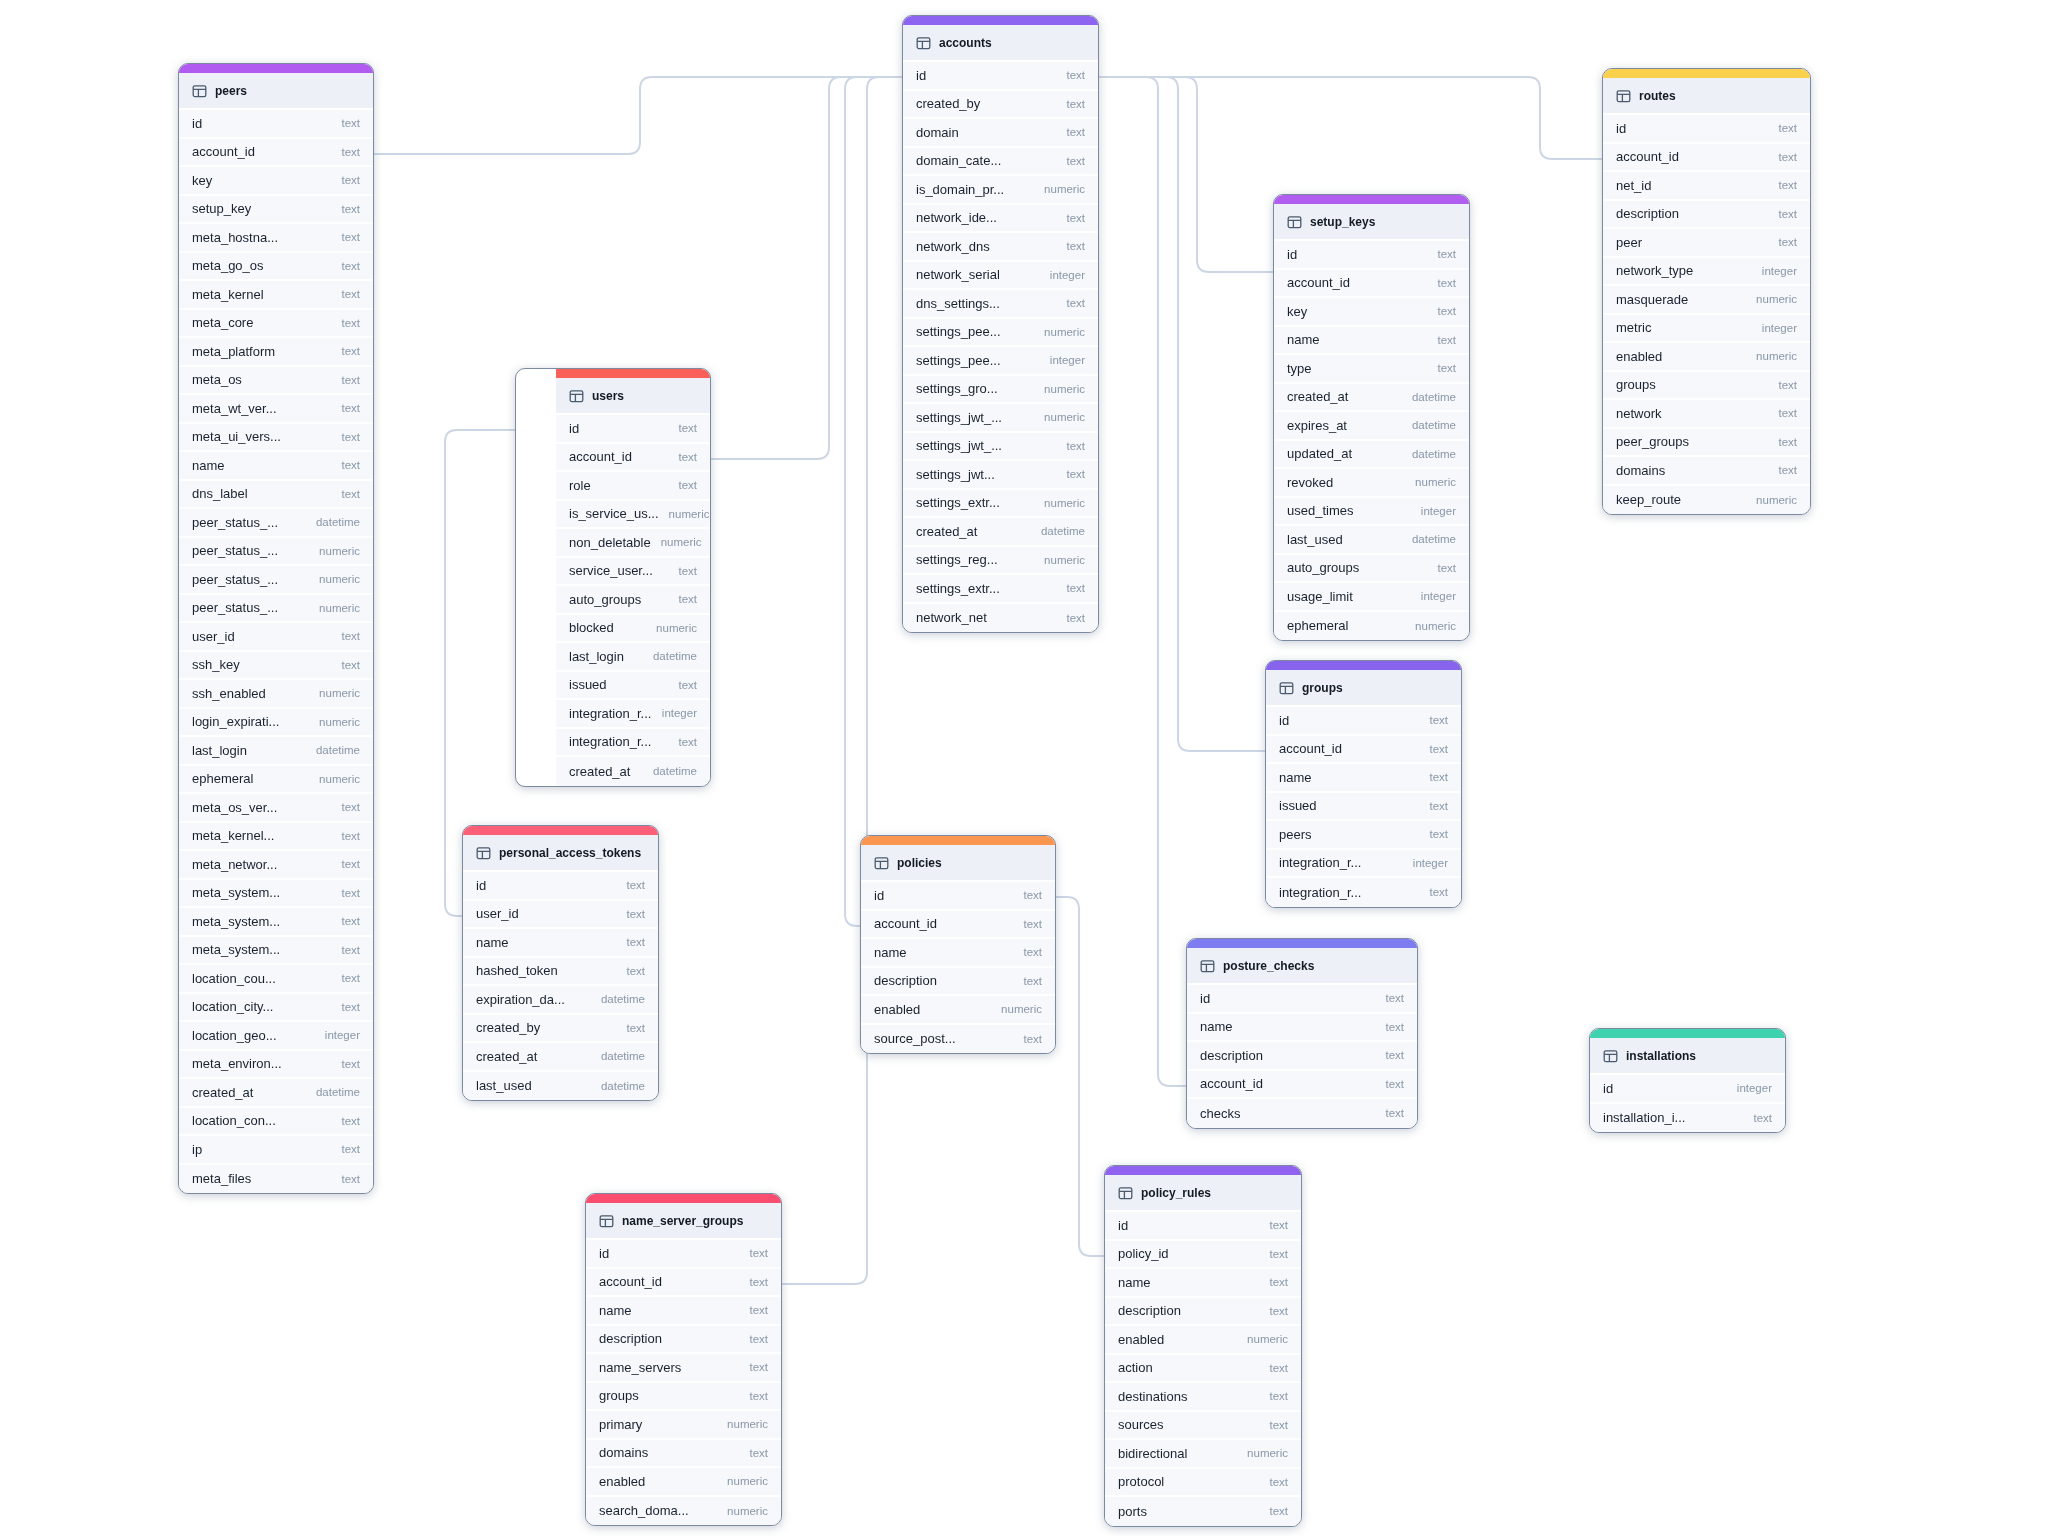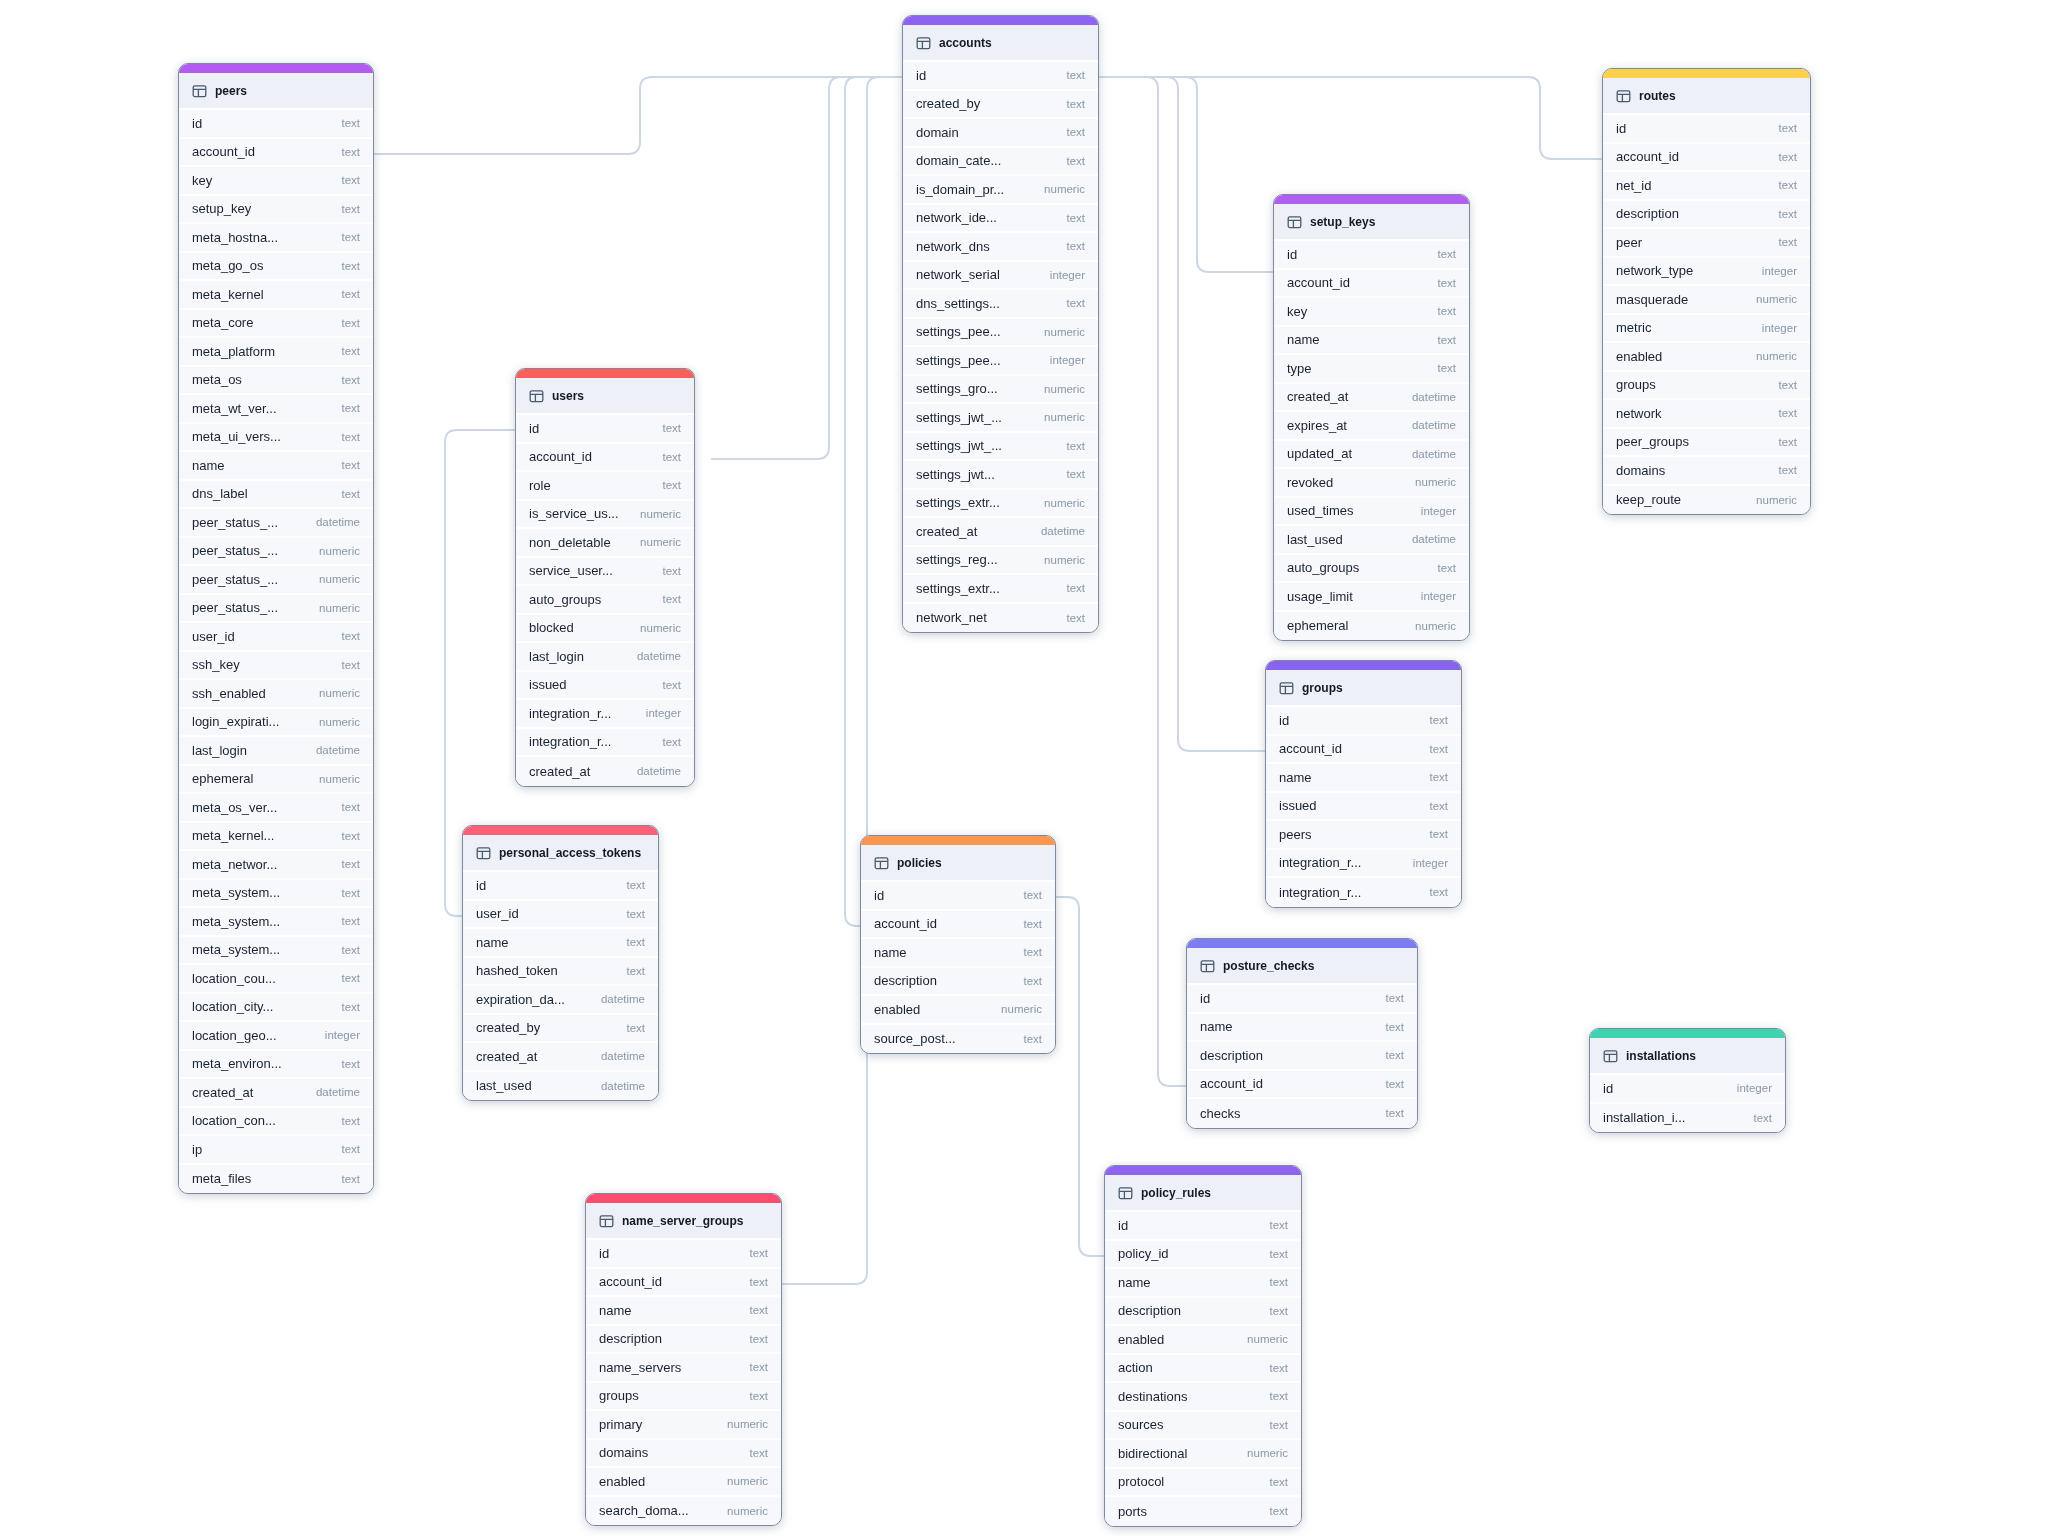--- a/index.html
+++ b/index.html
@@ -247,21 +247,21 @@
         <div class="field-row">
         <span class="field-name">ip</span>
         <span class="field-type">text</span>
       </div>
         <div class="field-row">
         <span class="field-name">meta_files</span>
         <span class="field-type">text</span>
       </div>
       </div>
   </div>
-    <div class="table-card" style="left: 515px; top: 368px; width: 180px;">
+    <div class="table-card" style="left: 515px; top: 368px; width: 196px; padding-left: 40px;">
     <div class="accent-bar" style="background: rgb(249, 96, 90);"></div>
     <div class="card-header">
       <span class="table-icon">
         <svg width="15" height="14" viewBox="0 0 15 14" xmlns="http://www.w3.org/2000/svg">
           <rect x="1.2" y="1.8" width="12.6" height="10.8" rx="1.6" fill="none" stroke="#4b5a6e" stroke-width="1.3"></rect>
           <line x1="1.2" y1="5.3" x2="13.8" y2="5.3" stroke="#4b5a6e" stroke-width="1.3"></line>
           <line x1="6.4" y1="5.3" x2="6.4" y2="12.6" stroke="#4b5a6e" stroke-width="1.3"></line>
         </svg>
       </span>
       <span class="card-title">users</span>

